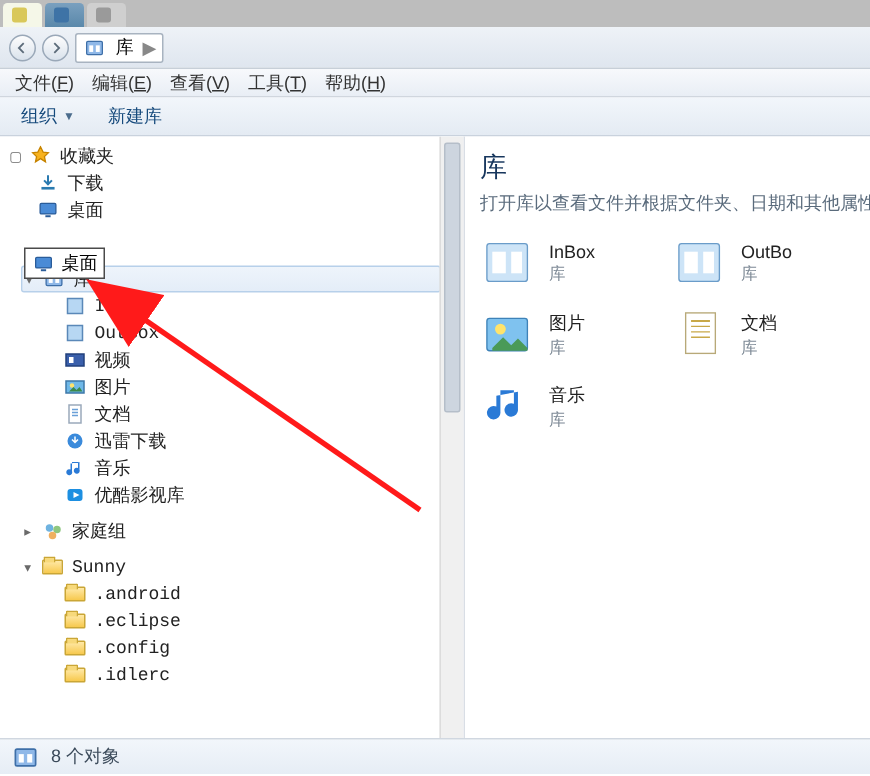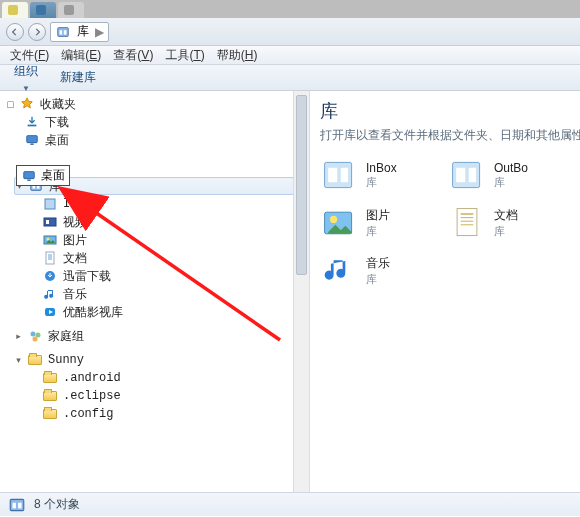--- a/index.html
+++ b/index.html
@@ -21,21 +21,21 @@
   .addrfield .sep { color: #888; }
   .crumb { padding: 0 2px; }
 
   
   .menubar { height: 19px; background: linear-gradient(#f7f9fc,#e9eef5); border-bottom: 1px solid #d0d6de; display: flex; align-items: center; padding: 0 4px; }
   .menuitem { padding: 2px 6px; color: #333; font-size: 12px; }
   .menuitem u { text-decoration: underline; }
 
   
   .toolbar { height: 26px; background: linear-gradient(#f2f6fb,#e4ebf3); border-bottom: 1px solid #c9d2dd; display: flex; align-items: center; padding: 0 6px; gap: 6px; color: #164a7c; }
-  .toolbtn { padding: 2px 8px; display: flex; align-items: center; gap: 4px; flex-direction: column; }
+  .toolbtn { padding: 2px 8px; display: flex; align-items: center; gap: 4px; }
   .toolbtn .tri { font-size: 8px; color: #4b6c8c; }
 
   
   .split { display: flex; height: calc(517px - 18px - 28px - 20px - 26px - 24px); background: #fff; }
   .sidebar { width: 310px; border-right: 1px solid #d9dee5; overflow-y: auto; position: relative; }
   .sidewrap { width: 294px; }
   .scrollbar-v { position: absolute; right: 0; top: 0; width: 16px; height: 100%; background: #f0f0f0; border-left: 1px solid #dcdcdc; }
   .scrollbar-v .thumb { position: absolute; left: 2px; right: 2px; top: 4px; height: 180px; background: #cdd5df; border: 1px solid #b5bec9; border-radius: 2px; }
 
   .content { flex: 1; padding: 8px 10px; overflow: hidden; }
@@ -188,20 +188,28 @@
               <span class="ico">
                 <svg width="14" height="14">
                   <rect x="2" y="2" width="10" height="10" fill="#b7d7f3" stroke="#5a88b8"></rect>
                 </svg>
               </span>
               <span class="label">InBox</span>
             </div>
         <div class="node indent2">
               <span class="ico">
                 <svg width="14" height="14">
+                  <rect x="2" y="2" width="10" height="10" fill="#b7d7f3" stroke="#5a88b8"></rect>
+                </svg>
+              </span>
+              <span class="label">OutBox</span>
+            </div>
+        <div class="node indent2">
+              <span class="ico">
+                <svg width="14" height="14">
                   <rect x="1" y="3" width="12" height="8" fill="#3a5fab" stroke="#22407c"></rect>
                   <rect x="3" y="5" width="3" height="4" fill="#fff"></rect>
                 </svg>
               </span>
               <span class="label">视频</span>
             </div>
         <div class="node indent2">
               <span class="ico">
                 <svg width="14" height="14">
                   <rect x="1" y="3" width="12" height="8" fill="#6fb8e8" stroke="#3e78a8"></rect>
@@ -282,20 +290,26 @@
               <span class="ico">
                 <span class="folder"></span>
               </span>
               <span class="label">.eclipse</span>
             </div>
         <div class="node indent2">
               <span class="ico">
                 <span class="folder"></span>
               </span>
               <span class="label">.config</span>
+            </div>
+        <div class="node indent2">
+              <span class="ico">
+                <span class="folder"></span>
+              </span>
+              <span class="label">.idlerc</span>
             </div>
 
       </div>
 
     </div>
     </div>
 
     <div class="desktop-box">
       <span class="ico">
           <svg width="14" height="14" viewBox="0 0 16 16">

